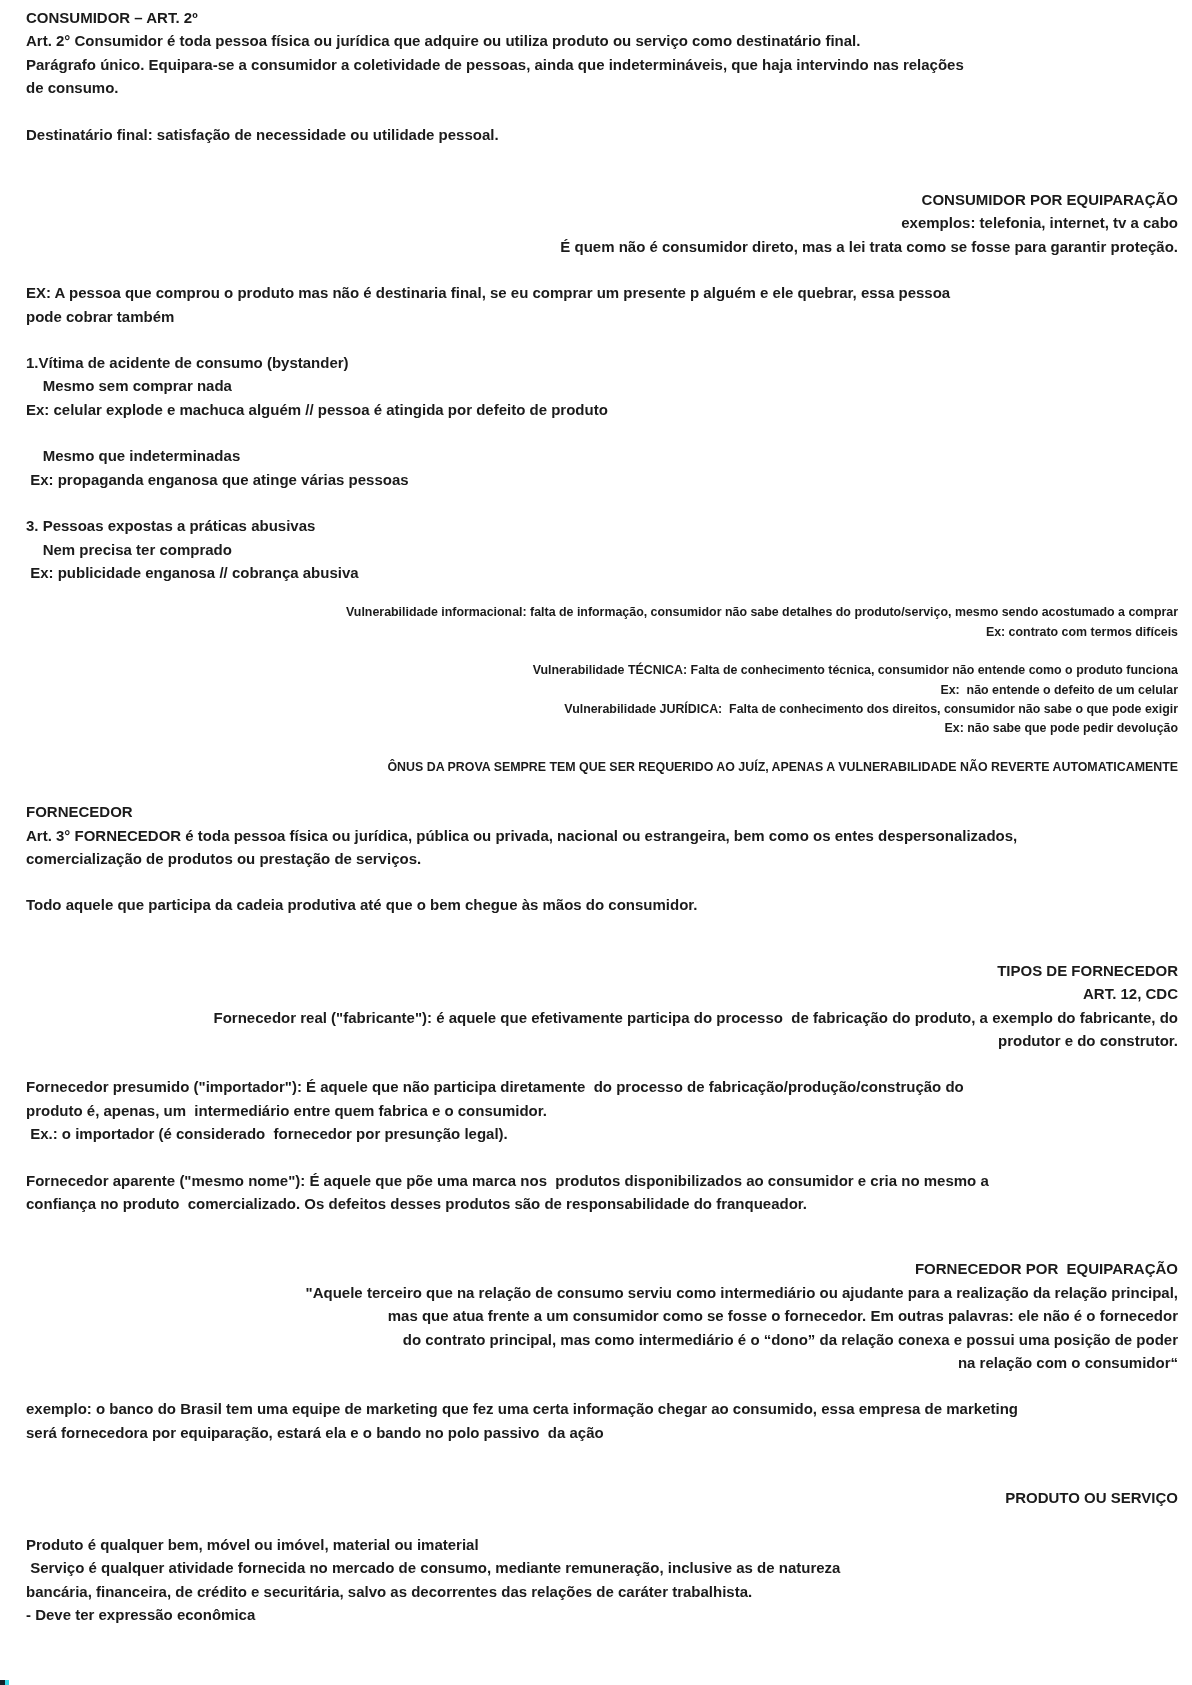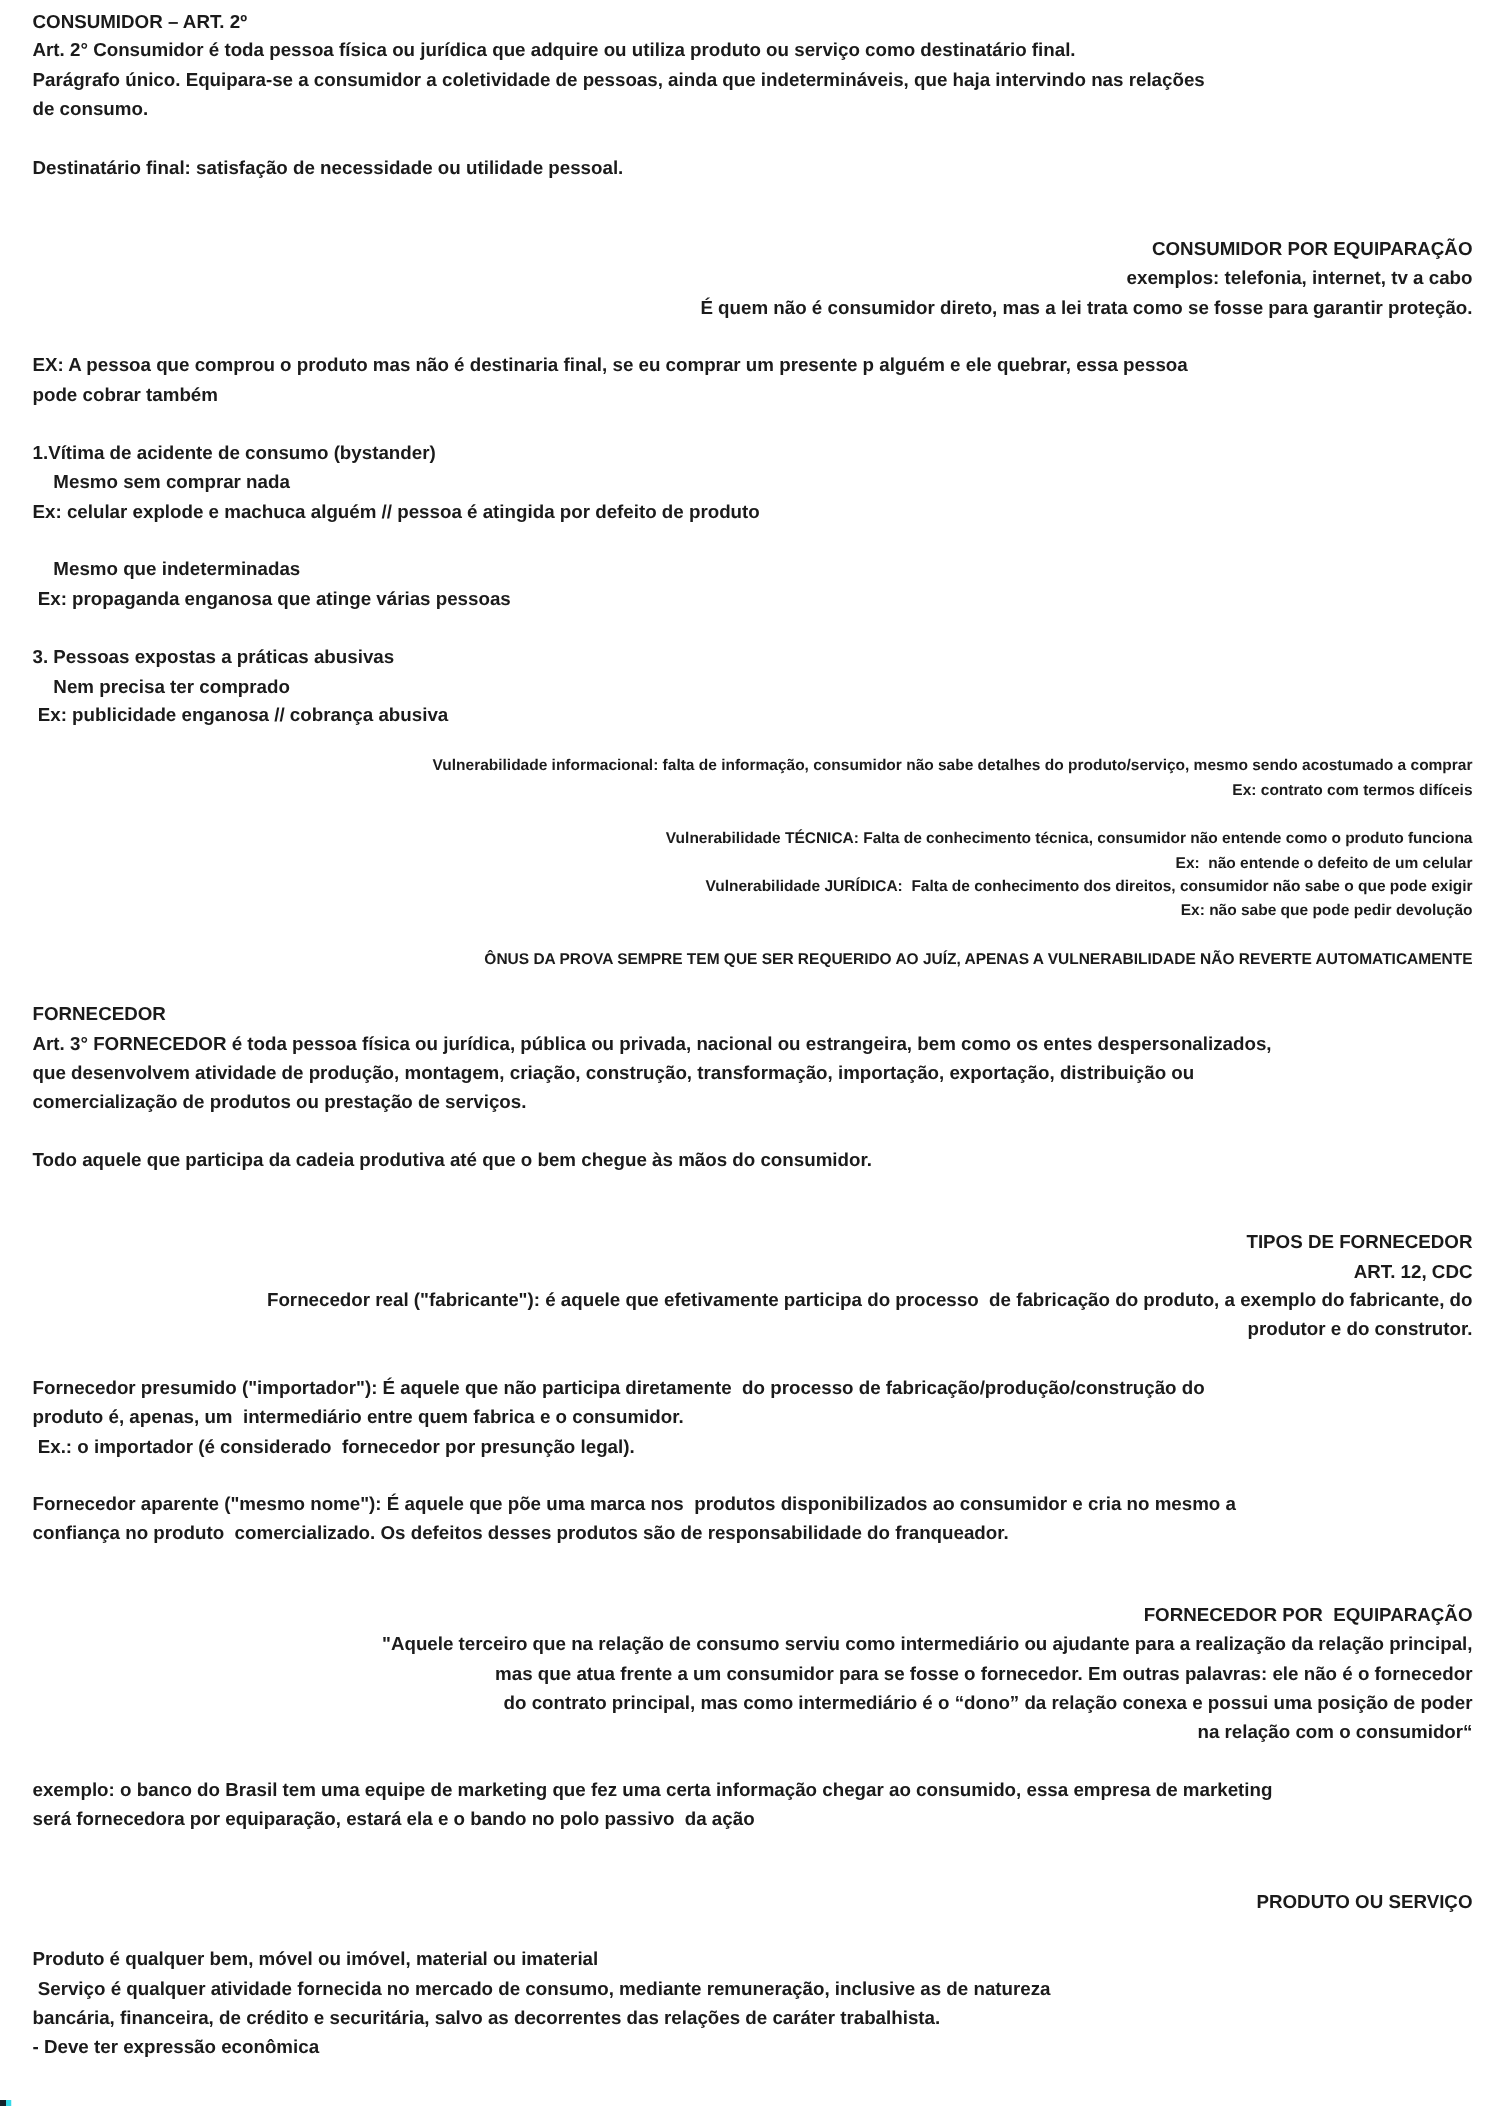--- a/index.html
+++ b/index.html
@@ -92,21 +92,20 @@
       <div class="line">Ex:  não entende o defeito de um celular</div>
       <div class="line">Vulnerabilidade JURÍDICA:  Falta de conhecimento dos direitos, consumidor não sabe o que pode exigir</div>
       <div class="line">Ex: não sabe que pode pedir devolução</div>
     </div>
     <div class="para small gap1">
       <div class="line"> ÔNUS DA PROVA SEMPRE TEM QUE SER REQUERIDO AO JUÍZ, APENAS A VULNERABILIDADE NÃO REVERTE AUTOMATICAMENTE</div>
     </div>
     <div class="para main gap1">
       <div class="line">FORNECEDOR</div>
       <div class="line">Art. 3° FORNECEDOR é toda pessoa física ou jurídica, pública ou privada, nacional ou estrangeira, bem como os entes despersonalizados,</div>
-      <div class="line">que desenvolvem atividade de produção, montagem, criação, construção, transformação, importação, exportação, distribuição ou</div>
       <div class="line">comercialização de produtos ou prestação de serviços.</div>
     </div>
     <div class="para main gap1">
       <div class="line">Todo aquele que participa da cadeia produtiva até que o bem chegue às mãos do consumidor.</div>
     </div>
     <div class="para main gap2">
       <div class="line">TIPOS DE FORNECEDOR</div>
       <div class="line">ART. 12, CDC</div>
       <div class="line">Fornecedor real ("fabricante"): é aquele que efetivamente participa do processo  de fabricação do produto, a exemplo do fabricante, do</div>
       <div class="line">produtor e do construtor.</div>
@@ -116,21 +115,21 @@
       <div class="line">produto é, apenas, um  intermediário entre quem fabrica e o consumidor.</div>
       <div class="line"> Ex.: o importador (é considerado  fornecedor por presunção legal).</div>
     </div>
     <div class="para main gap1">
       <div class="line">Fornecedor aparente ("mesmo nome"): É aquele que põe uma marca nos  produtos disponibilizados ao consumidor e cria no mesmo a</div>
       <div class="line">confiança no produto  comercializado. Os defeitos desses produtos são de responsabilidade do franqueador.</div>
     </div>
     <div class="para main gap2">
       <div class="line">FORNECEDOR POR  EQUIPARAÇÃO</div>
       <div class="line">"Aquele terceiro que na relação de consumo serviu como intermediário ou ajudante para a realização da relação principal,</div>
-      <div class="line"> mas que atua frente a um consumidor para se fosse o fornecedor. Em outras palavras: ele não é o fornecedor</div>
+      <div class="line"> mas que atua frente a um consumidor como se fosse o fornecedor. Em outras palavras: ele não é o fornecedor</div>
       <div class="line">do contrato principal, mas como intermediário é o “dono” da relação conexa e possui uma posição de poder</div>
       <div class="line">na relação com o consumidor“</div>
     </div>
     <div class="para main gap1">
       <div class="line">exemplo: o banco do Brasil tem uma equipe de marketing que fez uma certa informação chegar ao consumido, essa empresa de marketing</div>
       <div class="line">será fornecedora por equiparação, estará ela e o bando no polo passivo  da ação</div>
     </div>
     <div class="para main gap2">
       <div class="line">PRODUTO OU SERVIÇO</div>
     </div>

